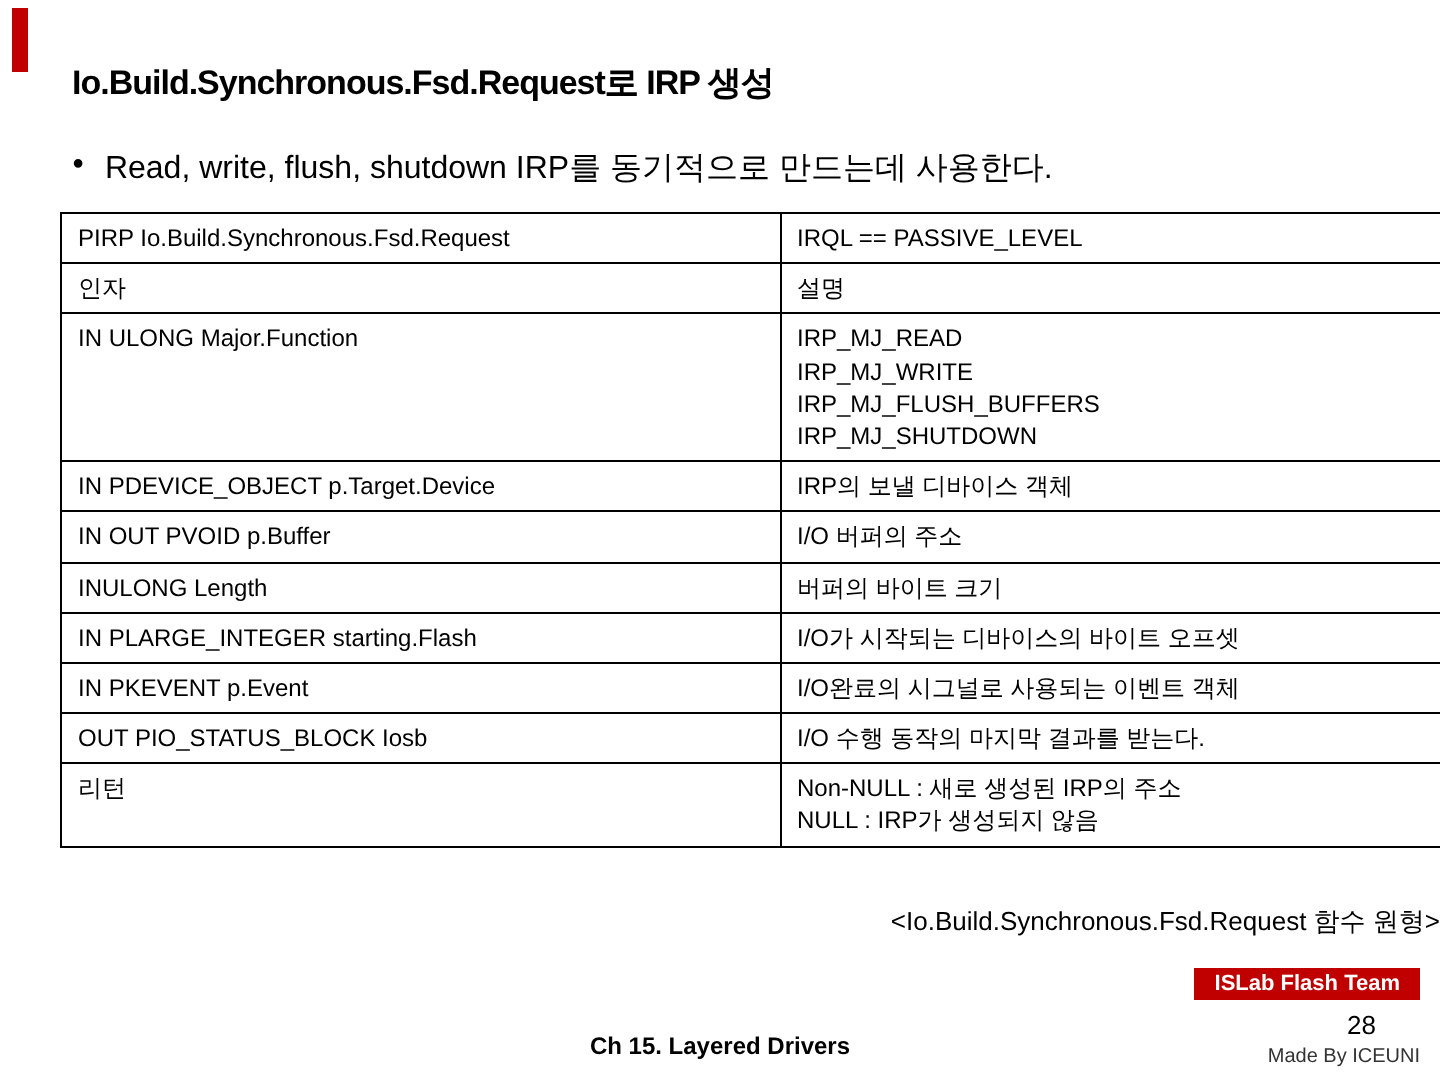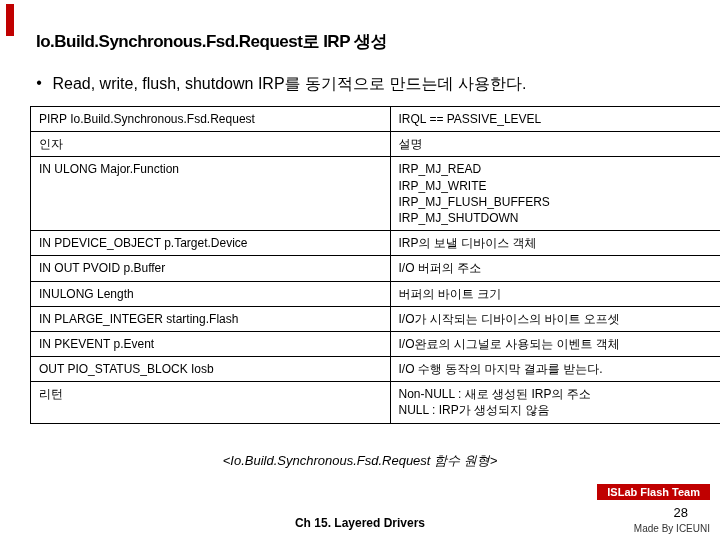--- a/index.html
+++ b/index.html
@@ -57,23 +57,22 @@
     vertical-align: top;
     line-height: 1.35;
   }
   .tbl td.left { width: 50%; }
   .tbl td.right { width: 50%; border-radius: 12px; }
   .caption {
     position: absolute;
     left: 0;
     right: 0;
     top: 452px;
-    text-align: center;
+    text-align: right;
     font-size: 13px;
-    font-style: italic;
   }
   .footer-right-box {
     position: absolute;
     right: 10px;
     bottom: 40px;
     background: #c00000;
     color: #fff;
     font-size: 11px;
     font-weight: bold;
     padding: 2px 10px;

